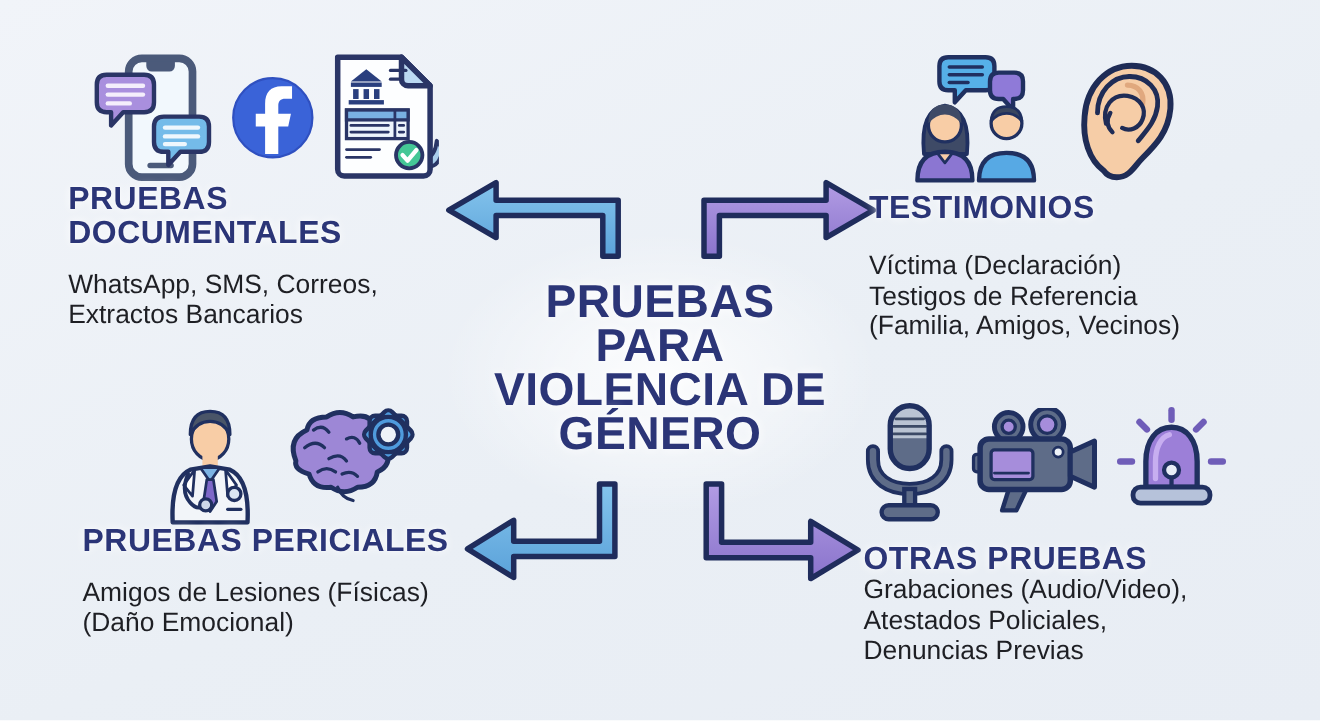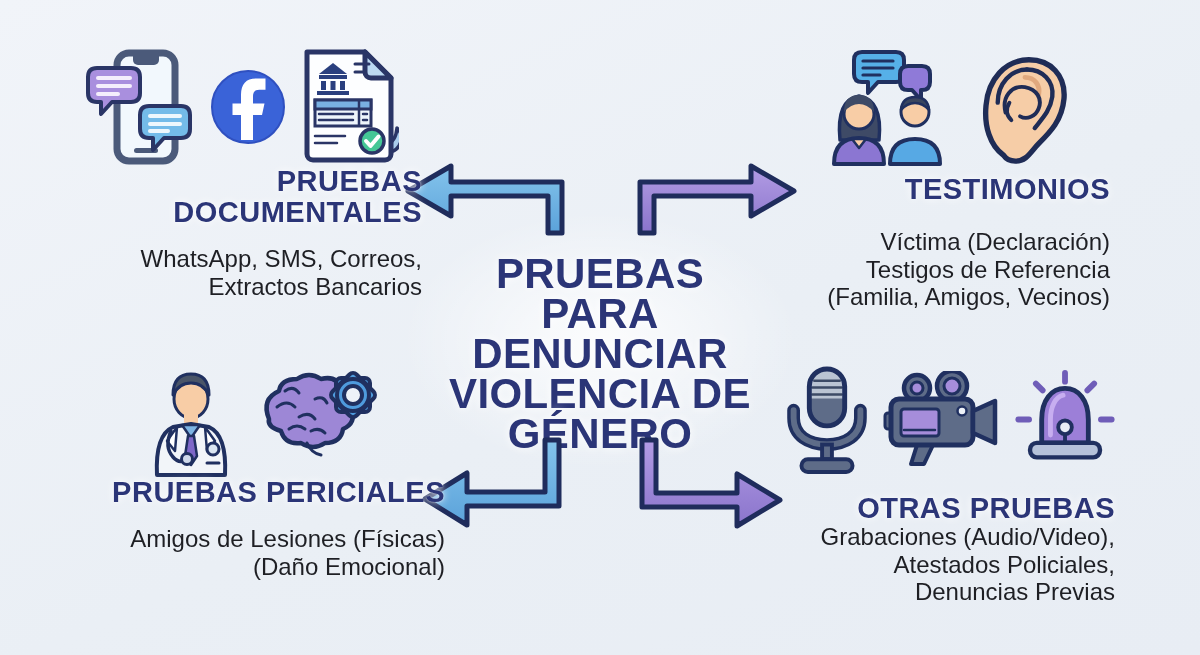--- a/index.html
+++ b/index.html
@@ -5,21 +5,21 @@
   html,body { margin:0; padding:0; }
   .canvas {
     position:relative; width:1200px; height:655px; overflow:hidden;
     background: linear-gradient(155deg, #f1f4f9 0%, #eaeff5 55%, #e8edf4 100%);
     font-family:"Liberation Sans", sans-serif;
   }
   .center-glow{
     position:absolute; left:400px; top:210px; width:400px; height:260px;
     background: radial-gradient(ellipse at center, rgba(255,255,255,.85), rgba(255,255,255,0) 70%);
   }
-  .quad { position:absolute; text-align:right; }
+  .quad { position:absolute; text-align:left; }
   .icon-row { display:flex; justify-content:center; align-items:center; }
   .q-title {
     position:absolute; width:100%; font-weight:bold; color:var(--heading);
     font-size:29px; line-height:31px; letter-spacing:.5px;
     text-shadow:0 0 9px rgba(255,255,255,.95), 0 0 2px rgba(255,255,255,.8);
   }
   .q-body {
     position:absolute; width:100%; font-size:24px; line-height:27.5px;
     color:var(--body-text);
   }
@@ -33,21 +33,20 @@
   svg { display:block; }
 </style>
 </head>
 <body>
 
 <div class="canvas">
   <div class="center-glow"></div>
 
   <div class="center-title">
     <div>PRUEBAS PARA</div>
-    <div>DENUNCIAR</div>
     <div>VIOLENCIA DE</div>
     <div>GÉNERO</div>
   </div>
 
   <div class="arrow" style="left:405px;top:163px">
     <svg width="162" height="74" viewBox="0 0 162 74">
       <defs>
           <linearGradient id="gb1" x1="0" y1="0" x2="0" y2="1">
         <stop offset="0" stop-color="#84c4ec"></stop>
             <stop offset="1" stop-color="#5ba2da"></stop>

